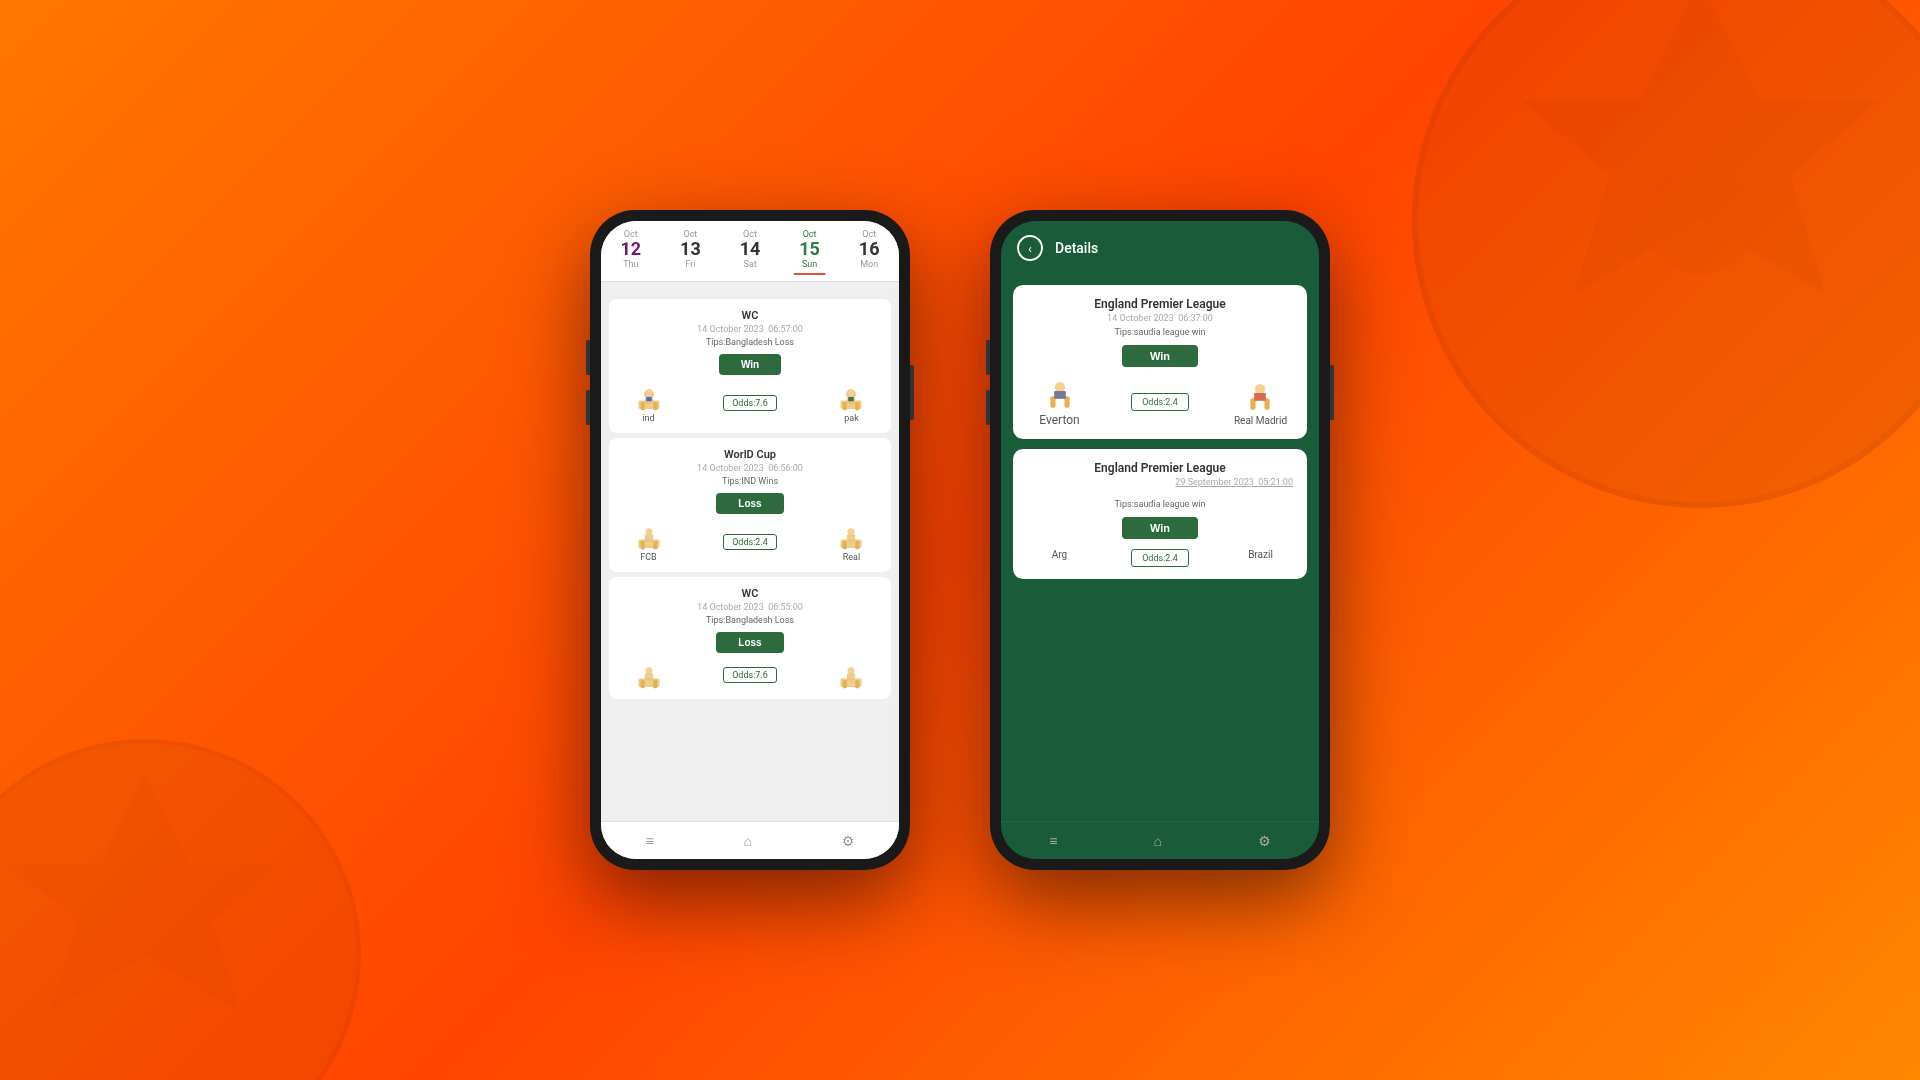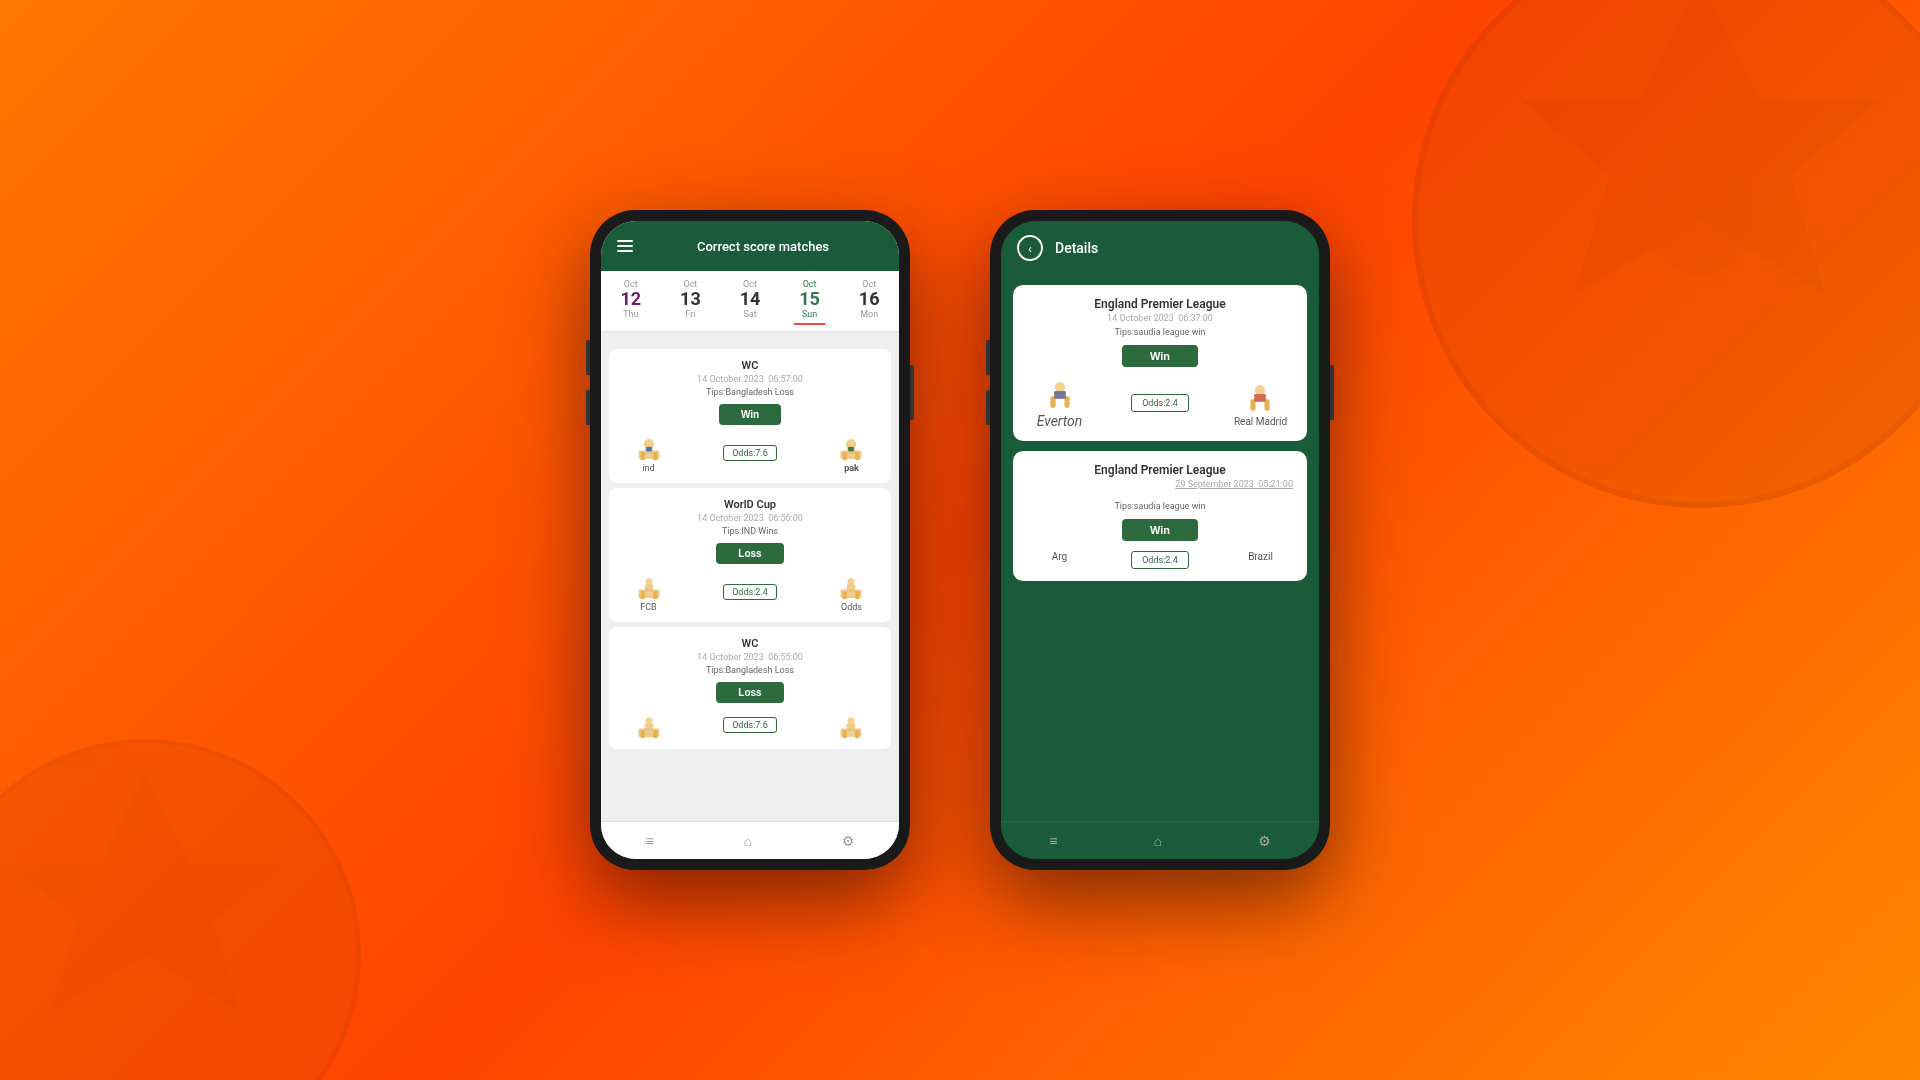--- a/index.html
+++ b/index.html
@@ -32,28 +32,20 @@
 
 <div style="display:flex;gap:80px;align-items:center;z-index:1;position:relative;">
 
   <div style="width:320px;height:660px;background:#1a1a1a;border-radius:45px;padding:11px;box-shadow:0 30px 80px rgba(0,0,0,0.5);position:relative;">
 
     <div style="position:absolute;left:-4px;top:130px;width:4px;height:35px;background:#333;border-radius:2px 0 0 2px;"></div>
     <div style="position:absolute;left:-4px;top:180px;width:4px;height:35px;background:#333;border-radius:2px 0 0 2px;"></div>
     <div style="position:absolute;right:-4px;top:155px;width:4px;height:55px;background:#333;border-radius:0 2px 2px 0;"></div>
     <div style="width:100%;height:100%;background:#f0f0f0;border-radius:35px;overflow:hidden;display:flex;flex-direction:column;">
 
-      <div style="background:#1a5c3a;color:white;padding:12px 16px;display:flex;align-items:center;gap:10px;min-height:50px;">
-        <div style="display:flex;flex-direction:column;gap:3px;cursor:pointer;">
-          <span style="display:block;width:16px;height:2px;background:white;border-radius:1px;"></span>
-          <span style="display:block;width:16px;height:2px;background:white;border-radius:1px;"></span>
-          <span style="display:block;width:16px;height:2px;background:white;border-radius:1px;"></span>
-        </div>
-        <span style="font-size:13px;font-weight:500;flex:1;text-align:center;">Correct score matches</span>
-      </div>
 
       <div style="background:white;display:flex;border-bottom:1px solid #e0e0e0;padding:6px 0 10px;">
 
         <div style="flex:1;text-align:center;padding:2px;">
           <span style="display:block;font-size:9px;color:#999;">Oct</span>
           <span style="display:block;font-size:18px;font-weight:700;color:#701a75;line-height:1.1;">12</span>
           <span style="display:block;font-size:9px;color:#999;">Thu</span>
         </div>
 
         <div style="flex:1;text-align:center;padding:2px;">
@@ -100,21 +92,21 @@
                 <circle cx="20" cy="16" r="7" fill="#e8c170" opacity="0.9"></circle>
                 <rect x="14" y="22" width="12" height="8" fill="#e8c170" opacity="0.8"></rect>
                 <rect x="8" y="27" width="6" height="12" rx="2" fill="#e8b050"></rect>
                 <rect x="26" y="27" width="6" height="12" rx="2" fill="#e8b050"></rect>
                 <circle cx="20" cy="14" r="5" fill="#f5d090"></circle>
                 <rect x="16" y="20" width="8" height="6" rx="1" fill="#3366cc" opacity="0.9"></rect>
               </svg>
               <span>ind</span>
             </div>
             <div style="border:1px solid #2d6a3e;color:#2d6a3e;font-size:9px;padding:2px 8px;border-radius:3px;">Odds:7.6</div>
-            <div style="display:flex;flex-direction:column;align-items:center;gap:2px;font-size:9px;color:#555;width:55px;font-weight:bold;">
+            <div style="display:flex;flex-direction:column;align-items:center;gap:2px;font-size:9px;color:#555;width:55px;">
               <svg width="28" height="28" viewBox="0 0 40 40">
                 <rect x="5" y="25" width="30" height="12" rx="2" fill="#e8c170" opacity="0.8"></rect>
                 <circle cx="20" cy="16" r="7" fill="#e8c170" opacity="0.9"></circle>
                 <rect x="14" y="22" width="12" height="8" fill="#e8c170" opacity="0.8"></rect>
                 <rect x="8" y="27" width="6" height="12" rx="2" fill="#e8b050"></rect>
                 <rect x="26" y="27" width="6" height="12" rx="2" fill="#e8b050"></rect>
                 <circle cx="20" cy="14" r="5" fill="#f5d090"></circle>
                 <rect x="16" y="20" width="8" height="6" rx="1" fill="#2d6a3e" opacity="0.9"></rect>
               </svg>
               <span>pak</span>
@@ -144,21 +136,21 @@
             </div>
             <div style="border:1px solid #2d6a3e;color:#2d6a3e;font-size:9px;padding:2px 8px;border-radius:3px;">Odds:2.4</div>
             <div style="display:flex;flex-direction:column;align-items:center;gap:2px;font-size:9px;color:#555;width:55px;">
               <svg width="28" height="28" viewBox="0 0 40 40">
                 <rect x="5" y="25" width="30" height="12" rx="2" fill="#e8c170" opacity="0.8"></rect>
                 <circle cx="20" cy="14" r="5" fill="#f5d090"></circle>
                 <rect x="14" y="18" width="12" height="10" rx="1" fill="#e8c170" opacity="0.8"></rect>
                 <rect x="8" y="27" width="6" height="12" rx="2" fill="#e8b050"></rect>
                 <rect x="26" y="27" width="6" height="12" rx="2" fill="#e8b050"></rect>
               </svg>
-              <span>Odds</span>
+              <span>Real</span>
             </div>
           </div>
         </div>
 
         <div style="background:white;margin:5px 8px;border-radius:8px;padding:10px 12px;">
           <div style="text-align:center;font-size:11px;font-weight:600;color:#333;margin-bottom:2px;">WC</div>
           <div style="text-align:center;font-size:9px;color:#aaa;margin-bottom:3px;">
             <span>14 October 2023</span>&nbsp;&nbsp;<span>06:55:00</span>
           </div>
           <div style="text-align:center;font-size:9px;color:#666;margin-bottom:6px;">Tips:Bangladesh Loss</div>
@@ -213,21 +205,21 @@
         <div style="background:white;border-radius:10px;padding:12px 14px;">
           <div style="text-align:center;font-size:12px;font-weight:600;color:#333;margin-bottom:2px;">England Premier League</div>
           <div style="text-align:center;font-size:9px;color:#aaa;margin-bottom:4px;">
             <span>14 October 2023</span>&nbsp;&nbsp;<span>06:37:00</span>
           </div>
           <div style="text-align:center;font-size:9px;color:#666;margin-bottom:8px;">Tips:saudia league win</div>
           <div style="text-align:center;margin-bottom:10px;">
             <button style="background:#2d6a3e;color:white;border:none;border-radius:4px;padding:5px 28px;font-size:11px;font-weight:600;cursor:pointer;">Win</button>
           </div>
           <div style="display:flex;align-items:center;justify-content:space-between;">
-            <div style="display:flex;flex-direction:column;align-items:center;gap:4px;font-size:14px;color:#555;min-width:65px;font-style:italic;">
+            <div style="display:flex;flex-direction:column;align-items:center;gap:4px;font-size:12px;color:#555;min-width:65px;">
               <svg width="32" height="32" viewBox="0 0 50 50">
                 <circle cx="25" cy="16" r="8" fill="#f5d090"></circle>
                 <rect x="16" y="22" width="18" height="12" rx="2" fill="#e8c170"></rect>
                 <rect x="10" y="30" width="8" height="18" rx="3" fill="#e8b050"></rect>
                 <rect x="32" y="30" width="8" height="18" rx="3" fill="#e8b050"></rect>
                 <rect x="16" y="22" width="18" height="12" rx="2" fill="#4455aa" opacity="0.7"></rect>
               </svg>
               <span>Everton</span>
             </div>
             <div style="border:1px solid #2d6a3e;color:#2d6a3e;font-size:9px;padding:3px 10px;border-radius:3px;">Odds:2.4</div>

